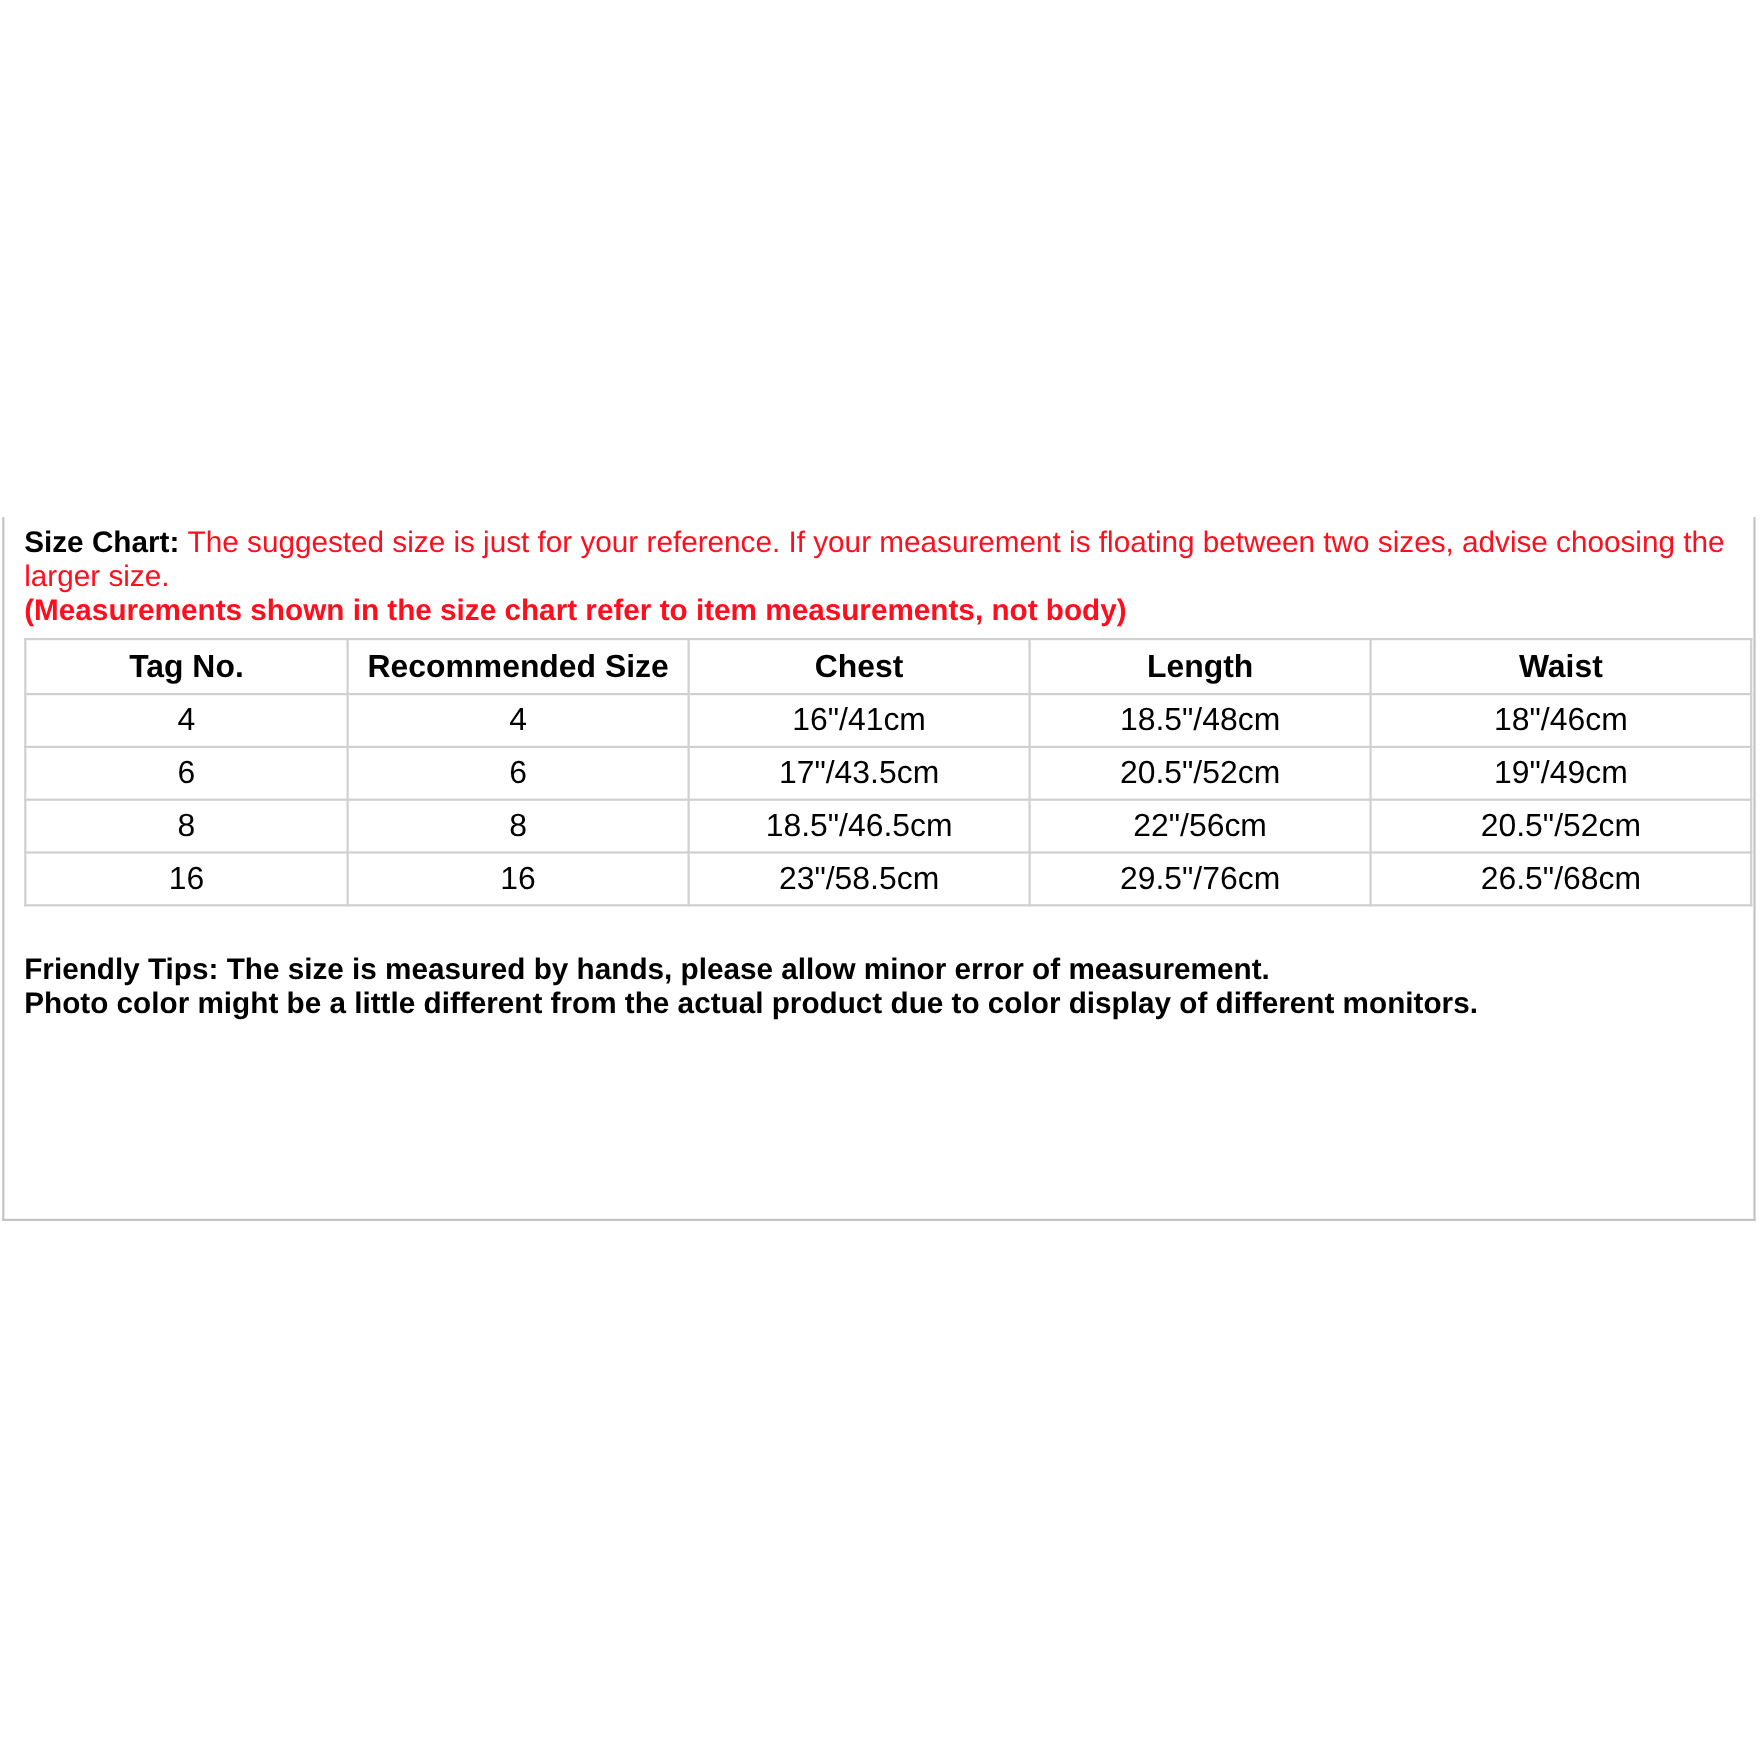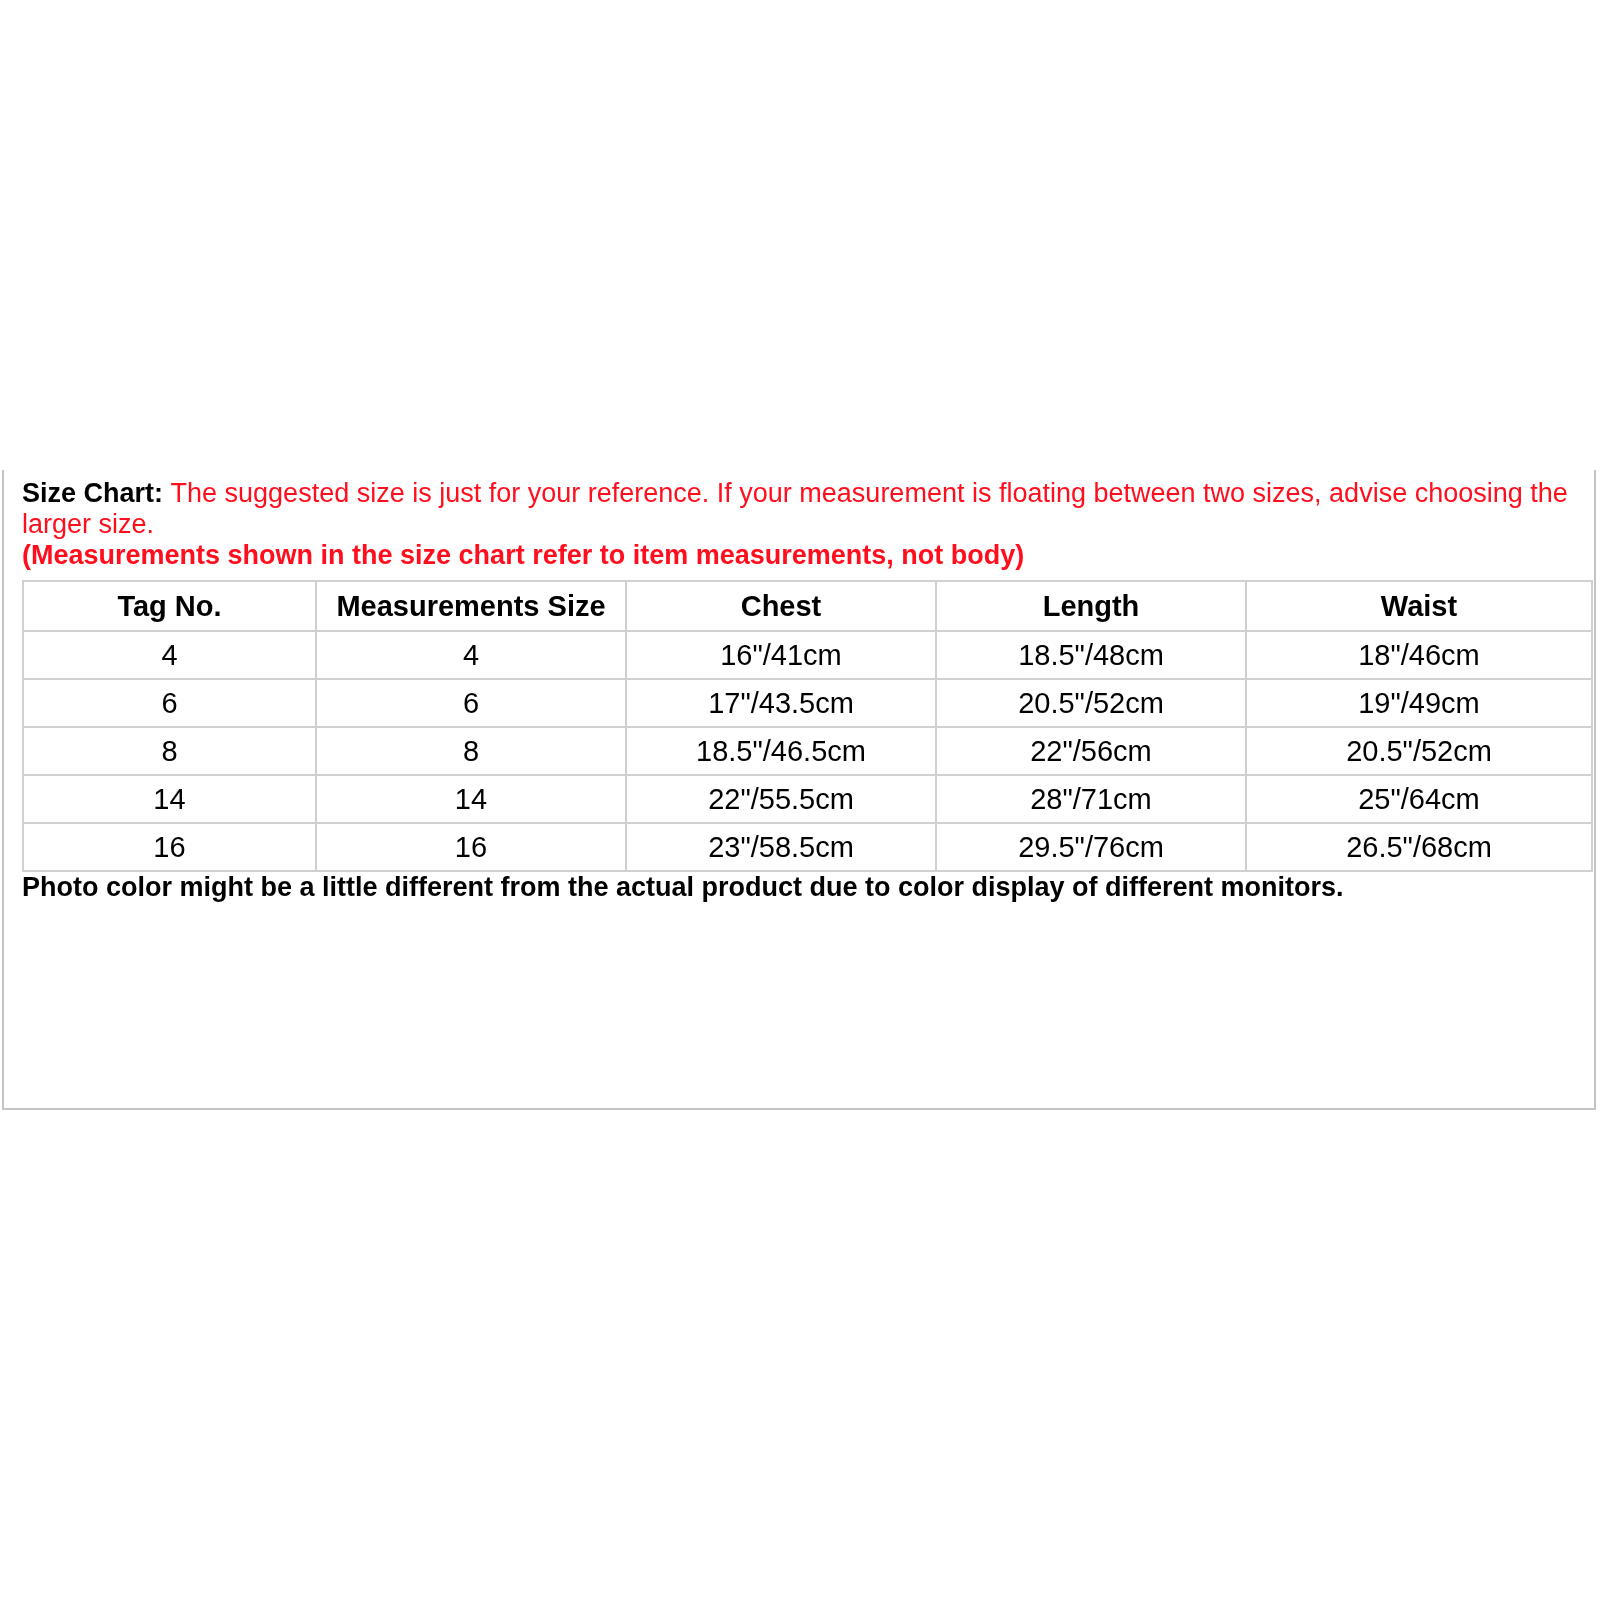--- a/index.html
+++ b/index.html
@@ -83,21 +83,21 @@
       <colgroup>
         <col style="width:293px">
         <col style="width:310px">
         <col style="width:310px">
         <col style="width:310px">
         <col style="width:346px">
       </colgroup>
       <thead>
         <tr>
             <th>Tag No.</th>
-            <th>Measurements Size</th>
+            <th>Recommended Size</th>
             <th>Chest</th>
             <th>Length</th>
             <th>Waist</th>
           </tr>
       </thead>
       <tbody>
           <tr>
             <td>4</td>
             <td>4</td>
             <td>16"/41cm</td>
@@ -112,33 +112,27 @@
             <td>19"/49cm</td>
           </tr>
           <tr>
             <td>8</td>
             <td>8</td>
             <td>18.5"/46.5cm</td>
             <td>22"/56cm</td>
             <td>20.5"/52cm</td>
           </tr>
           <tr>
-            <td>14</td>
-            <td>14</td>
-            <td>22"/55.5cm</td>
-            <td>28"/71cm</td>
-            <td>25"/64cm</td>
-          </tr>
-          <tr>
             <td>16</td>
             <td>16</td>
             <td>23"/58.5cm</td>
             <td>29.5"/76cm</td>
             <td>26.5"/68cm</td>
           </tr>
         </tbody>
     </table>
 
+    <p class="tip first">Friendly Tips: The size is measured by hands, please allow minor error of measurement.</p>
 
     <p class="tip second">Photo color might be a little different from the actual product due to color display of different monitors.</p>
 
   </div>
 </div>
 
 </body></html>

